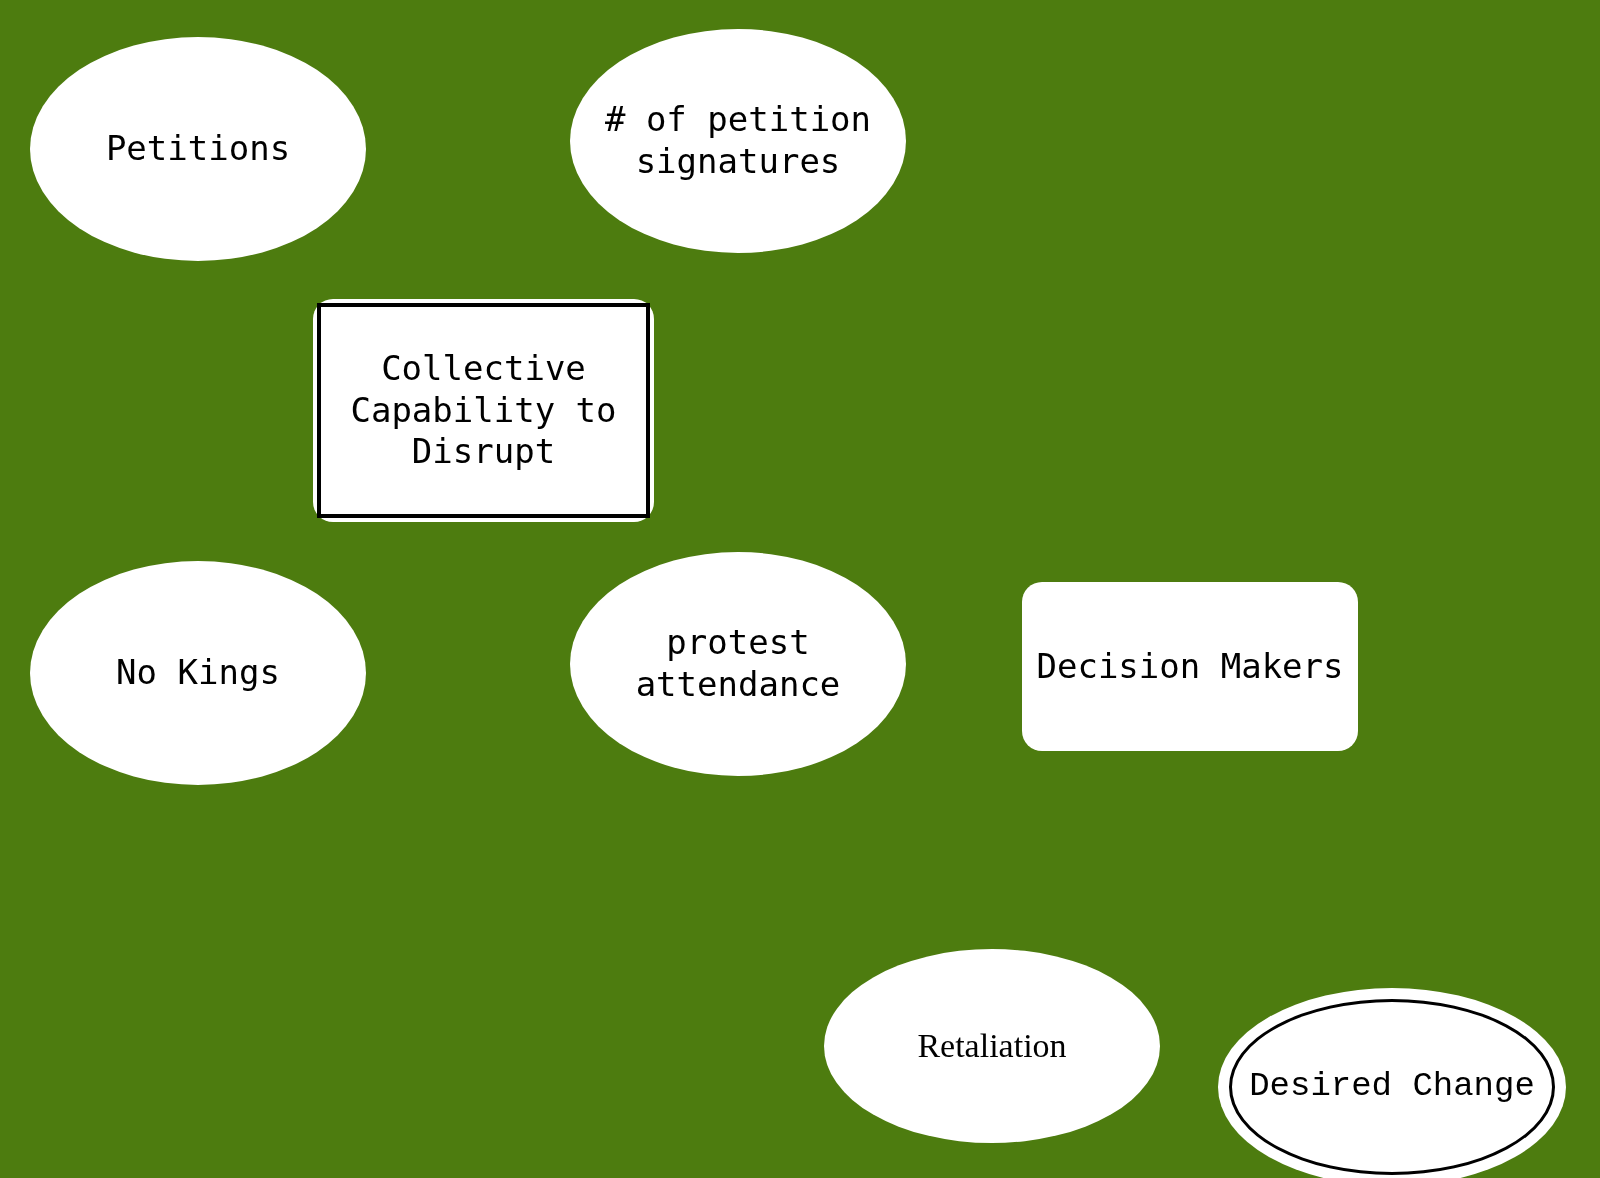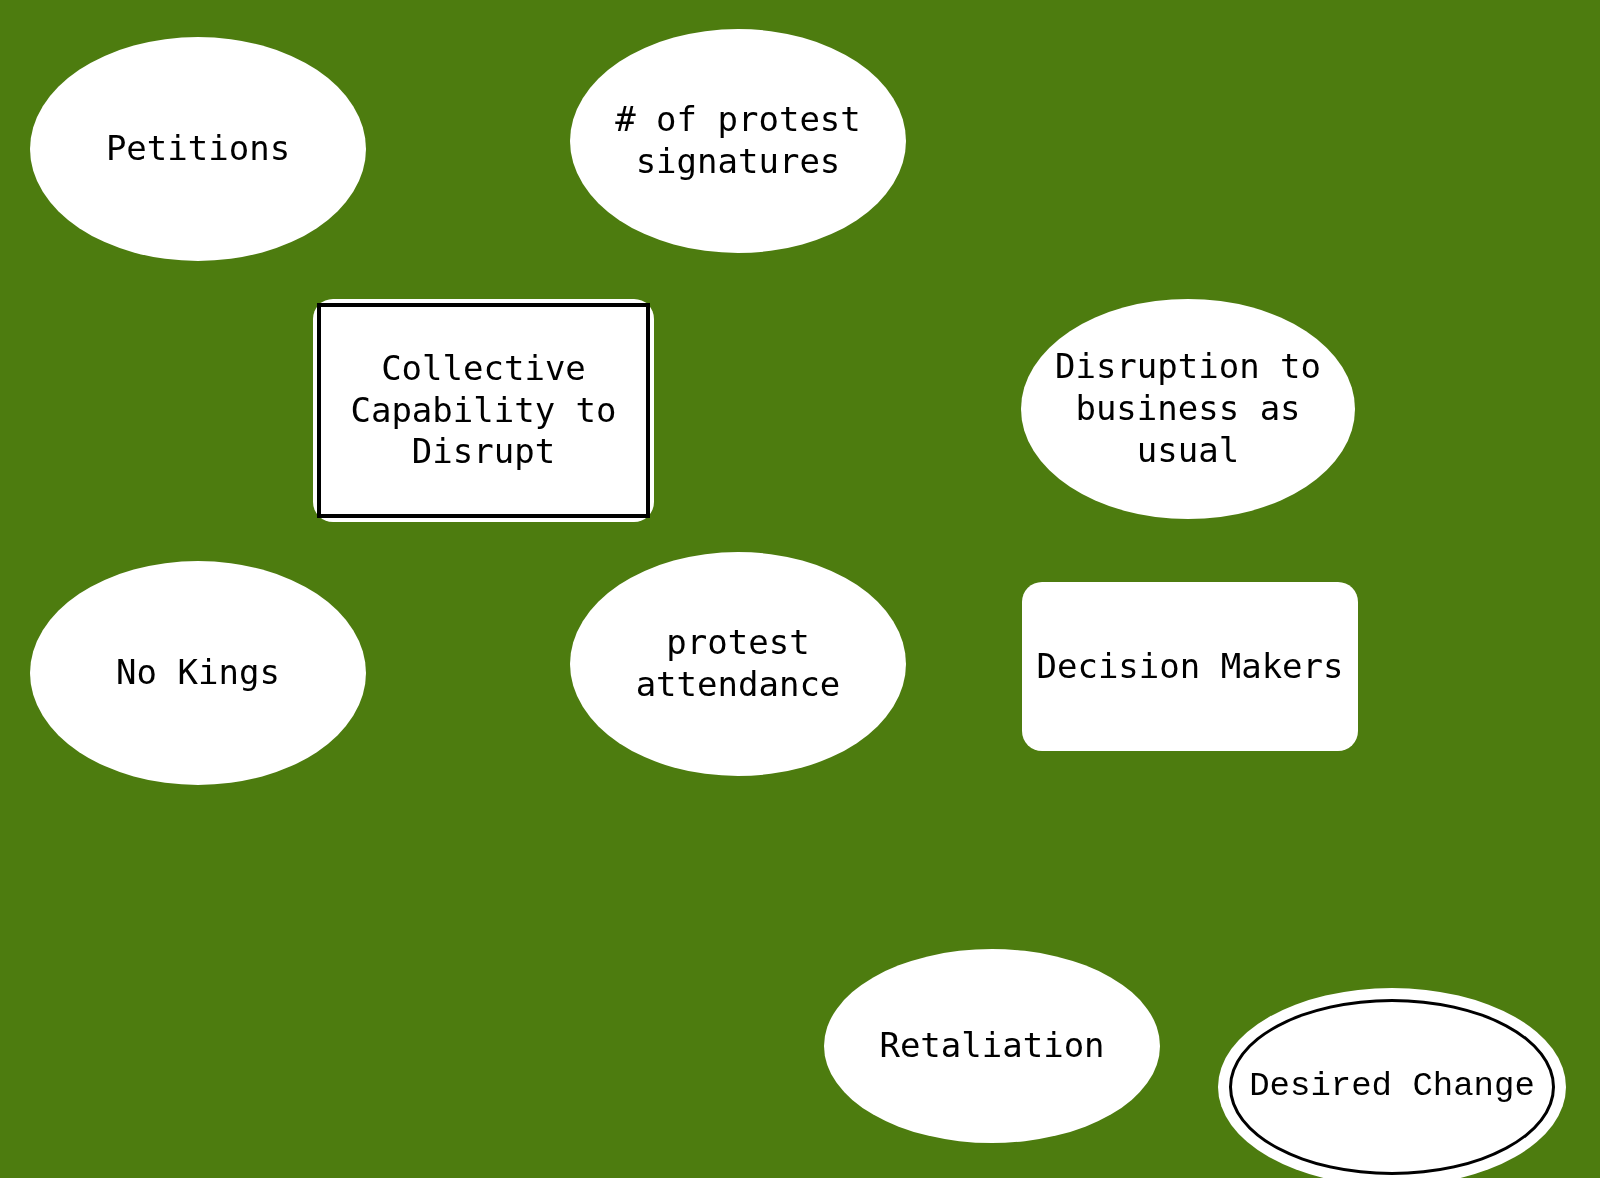--- a/index.html
+++ b/index.html
@@ -49,40 +49,37 @@
     border-radius: 50%;
     pointer-events: none;
   }
   .n-petitions            { left: 30px;   top: 37px;  width: 336px; height: 224px; }
   .n-petition-signatures  { left: 570px;  top: 29px;  width: 336px; height: 224px; }
   .n-collective           { left: 313px;  top: 299px; width: 341px; height: 223px; }
   .n-disruption           { left: 1021px; top: 299px; width: 334px; height: 220px; }
   .n-no-kings             { left: 30px;   top: 561px; width: 336px; height: 224px; text-align: center; }
   .n-protest-attendance   { left: 570px;  top: 552px; width: 336px; height: 224px; }
   .n-decision-makers      { left: 1022px; top: 582px; width: 336px; height: 169px; }
-  .n-retaliation          { left: 824px;  top: 949px; width: 336px; height: 194px; }
+  .n-retaliation          { left: 824px;  top: 949px; width: 336px; height: 194px; font-family: Liberation Serif, serif; }
   .n-desired-change       { left: 1218px; top: 988px; width: 348px; height: 198px; font-family: Liberation Mono, monospace; }
 </style>
 </head>
 <body>
 
 <div id="canvas">
 
   <div class="node ellipse n-petitions">Petitions</div>
 
-  <div class="node ellipse n-petition-signatures"># of protest
+  <div class="node ellipse n-petition-signatures"># of petition
 signatures</div>
 
   <div class="node double-rect n-collective">Collective
 Capability to
 Disrupt</div>
 
-  <div class="node ellipse n-disruption">Disruption to
-business as
-usual</div>
 
   <div class="node ellipse n-no-kings">No Kings</div>
 
   <div class="node n-decision-makers">Decision Makers</div>
 
   <div class="node ellipse n-protest-attendance">protest
 attendance</div>
 
   <div class="node ellipse n-retaliation">Retaliation</div>
 

